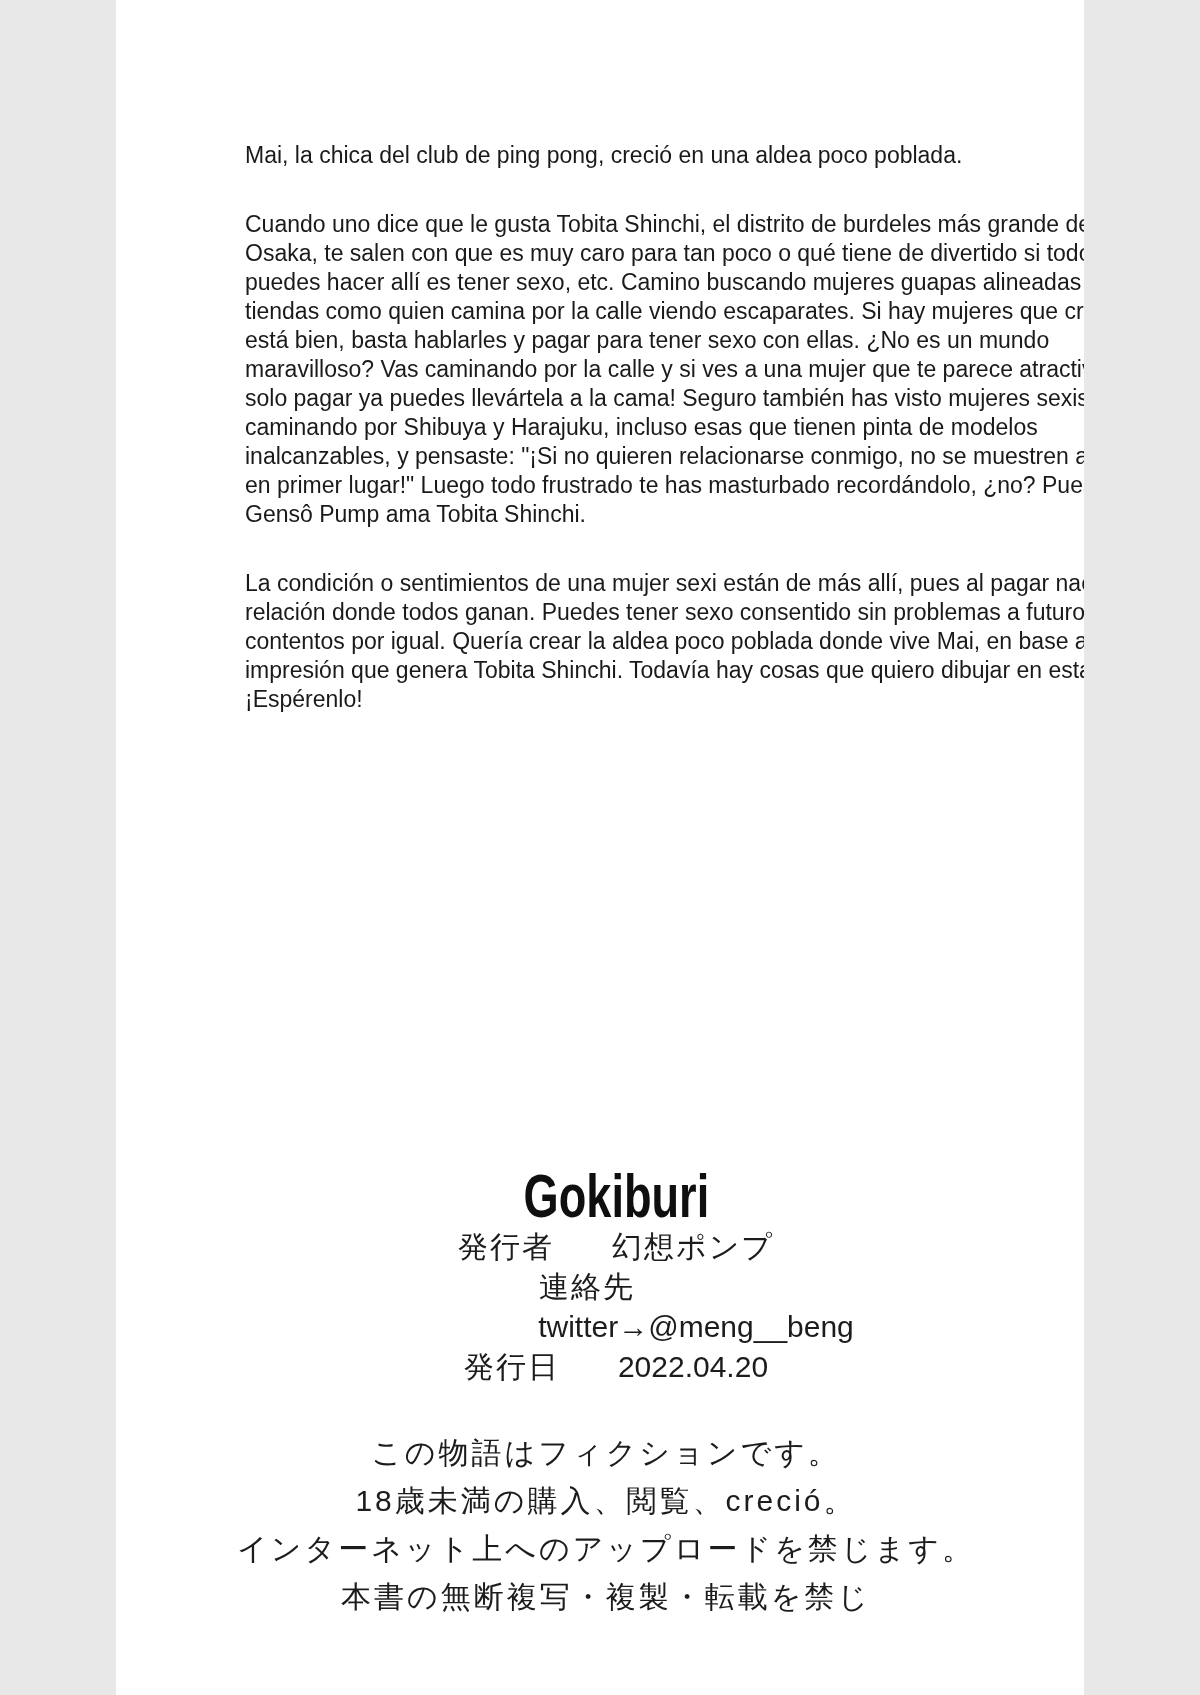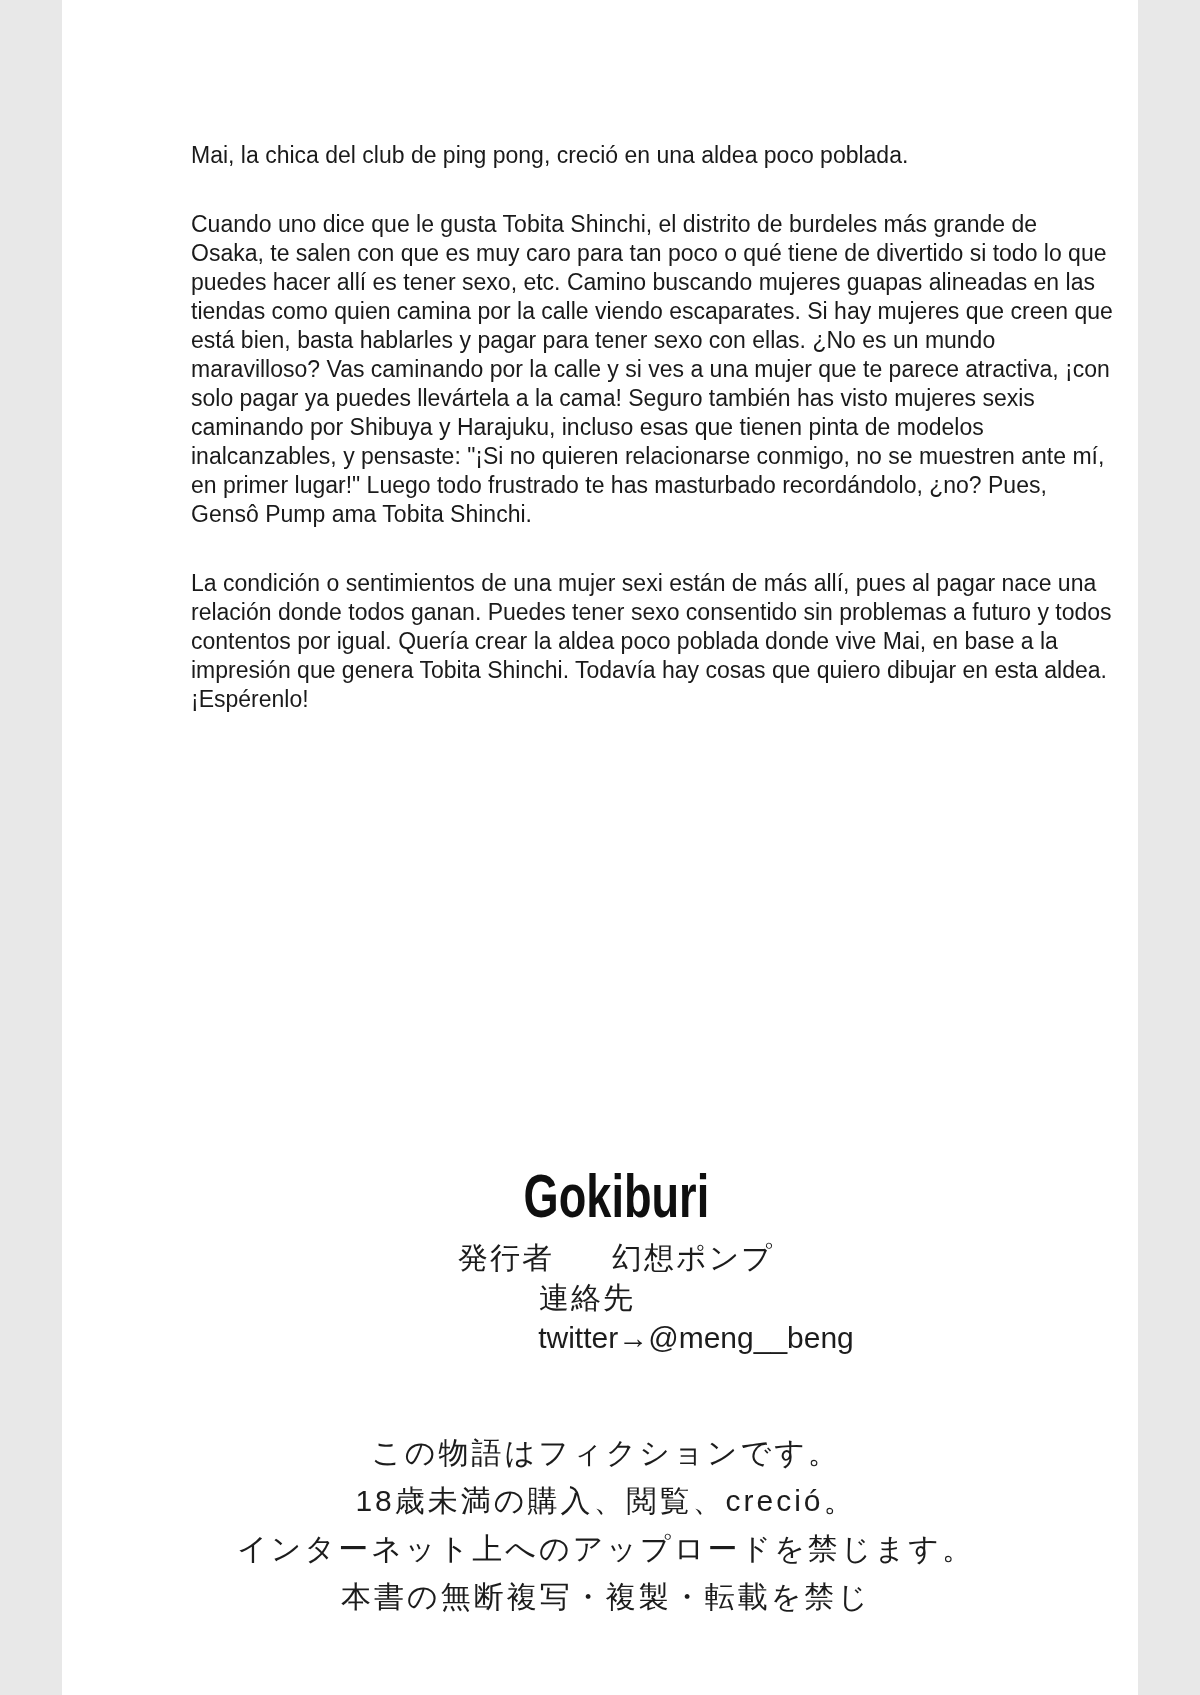--- a/index.html
+++ b/index.html
@@ -2,21 +2,21 @@
 <html><head>
 <meta charset="utf-8">
 <style>
   html, body {
     margin: 0;
     padding: 0;
     background: #e8e8e8;
   }
   .page {
     position: relative;
-    width: 1076px;
+    width: 968px;
     height: 1695px;
     margin: 0 auto;
     background: #ffffff;
     overflow: hidden;
     font-family: "Liberation Sans", "DejaVu Sans", sans-serif;
     color: #1a1a1a;
   }
 
   
   .essay {
@@ -51,21 +51,21 @@
     letter-spacing: 0px;
     color: #0f0f0f;
     display: block;
   }
   .logo span {
     display: inline-block;
     transform: scaleX(0.74);
     transform-origin: center bottom;
   }
   .colophon-rows {
-    margin-top: 16px;
+    margin-top: 5px;
     font-size: 30px;
     line-height: 40px;
     color: #1c1c1c;
   }
   .colophon-row {
     display: flex;
     justify-content: center;
     align-items: baseline;
   }
   .colophon-row .label {
@@ -118,20 +118,24 @@
       <div class="colophon-row">
         <span class="label">発行者</span>
         <span class="value jp">幻想ポンプ</span>
       </div>
       <div class="colophon-row">
         <span class="label">連絡先</span>
       </div>
       <div class="colophon-row indent">
         <span class="value">twitter→@meng__beng</span>
       </div>
+      <div class="colophon-row">
+        <span class="label">発行日</span>
+        <span class="value">2022.04.20</span>
+      </div>
     </div>
   </div>
 
   <div class="disclaimer">
     <div>この物語はフィクションです。</div>
     <div>18歳未満の購入、閲覧、creció。</div>
     <div>インターネット上へのアップロードを禁じます。</div>
     <div>本書の無断複写・複製・転載を禁じ</div>
   </div>
 

